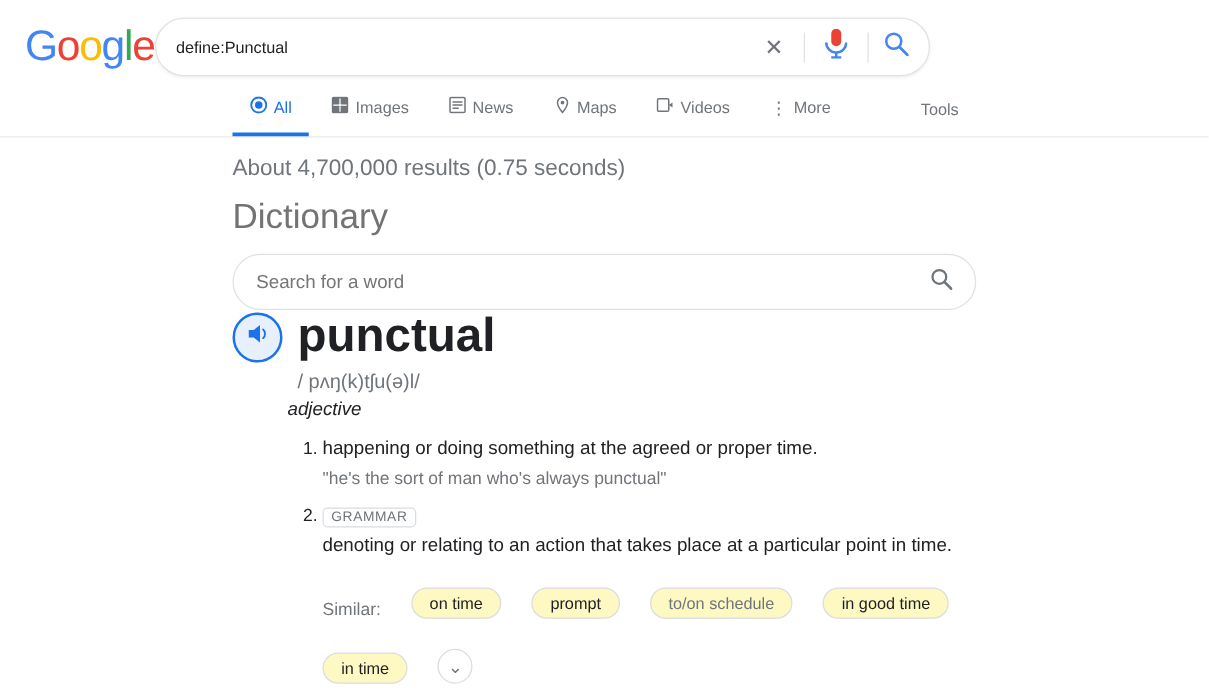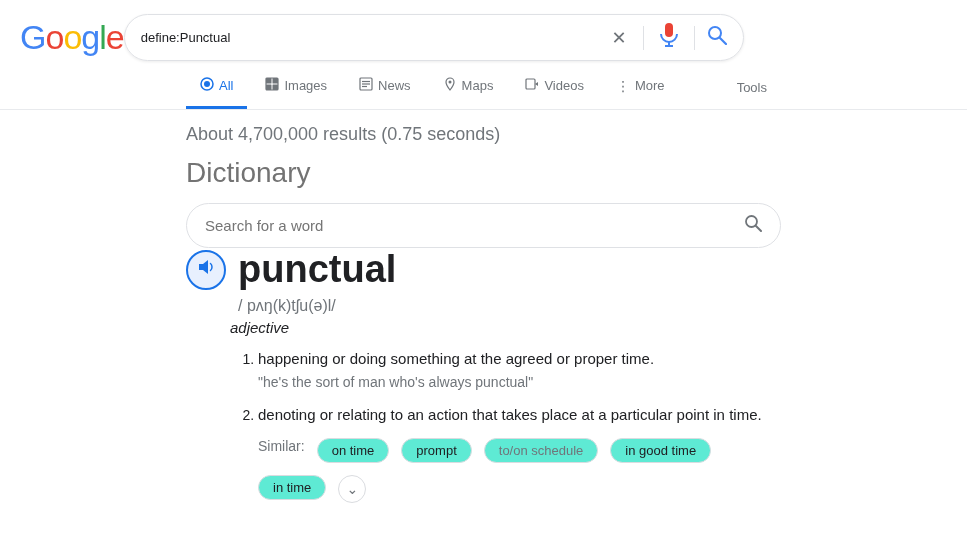--- a/index.html
+++ b/index.html
@@ -224,37 +224,37 @@
       border-radius: 4px;
       padding: 1px 6px;
       margin-bottom: 4px;
       text-transform: uppercase;
       letter-spacing: 0.5px;
       font-style: normal;
     }
 
     .similar-row {
       display: flex;
-      align-items: flex-start;
-      gap: 12px;
+      align-items: flex-end;
+      gap: 24px;
       flex-wrap: wrap;
-      margin-top: 12px;
+      margin-top: 22px;
     }
     .similar-label {
       font-size: 14px;
       color: #70757a;
     }
     .similar-tag {
       border: 1px solid #dadce0;
       border-radius: 20px;
       padding: 4px 14px;
       font-size: 13px;
       color: #202124;
       cursor: pointer;
-      background: #5eead4;
+      background: #fef9c3;
     }
     .similar-tag.muted {
       color: #70757a;
     }
     .more-btn {
       border: 1px solid #dadce0;
       border-radius: 50%;
       width: 28px;
       height: 28px;
       display: flex;
@@ -387,20 +387,23 @@
 
     <div class="definitions-list">
       <ol>
 
         <li class="def-item">
           <div class="def-text">happening or doing something at the agreed or proper time.</div>
           <div class="def-example">"he's the sort of man who's always punctual"</div>
         </li>
 
         <li class="def-item">
+          <div>
+            <span class="grammar-badge">GRAMMAR</span>
+          </div>
           <div class="def-text">denoting or relating to an action that takes place at a particular point in time.</div>
 
           <div class="similar-row">
             <span class="similar-label">Similar:</span>
             <button class="similar-tag">on time</button>
             <button class="similar-tag">prompt</button>
             <button class="similar-tag muted">to/on schedule</button>
             <button class="similar-tag">in good time</button>
             <button class="similar-tag">in time</button>
             <button class="more-btn">⌄</button>

